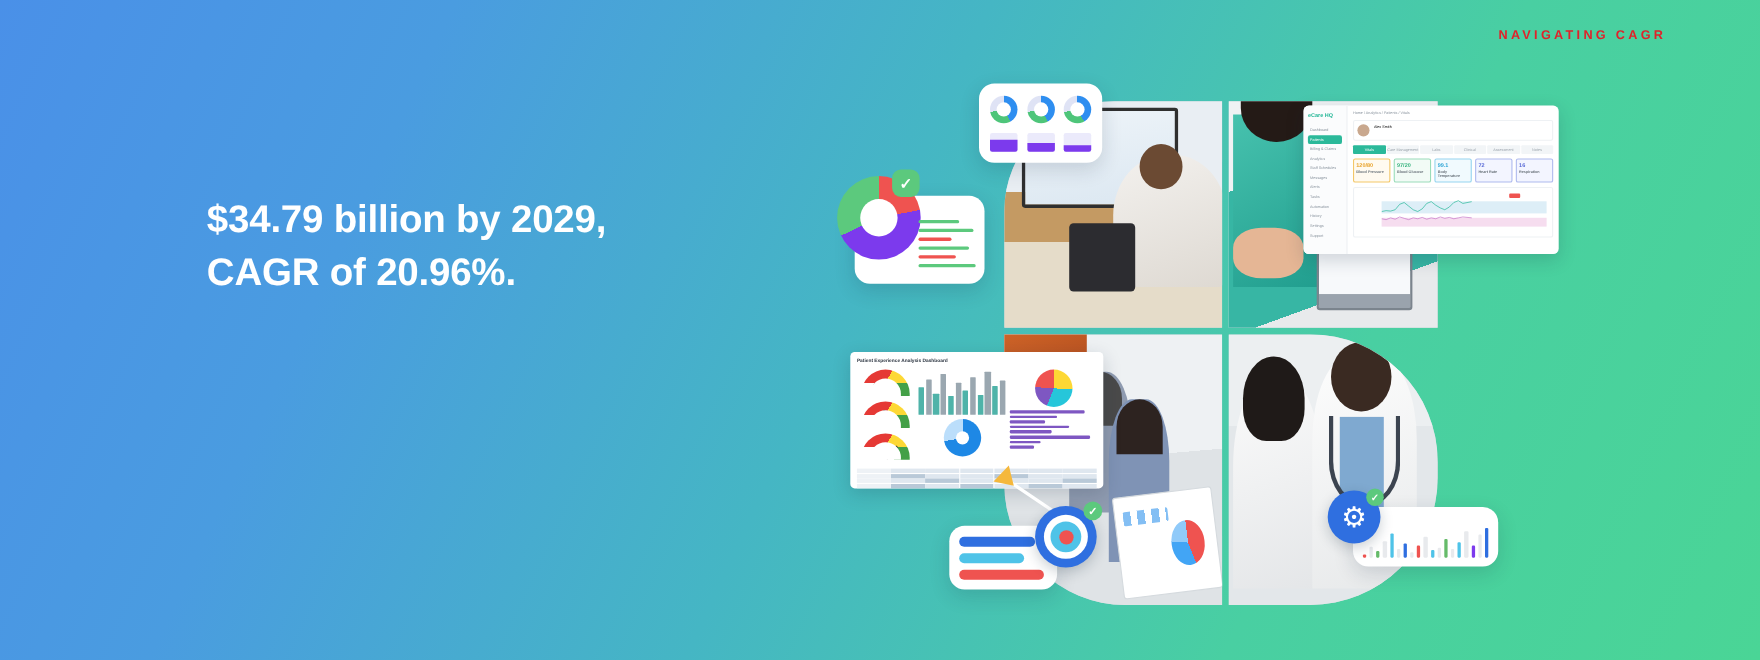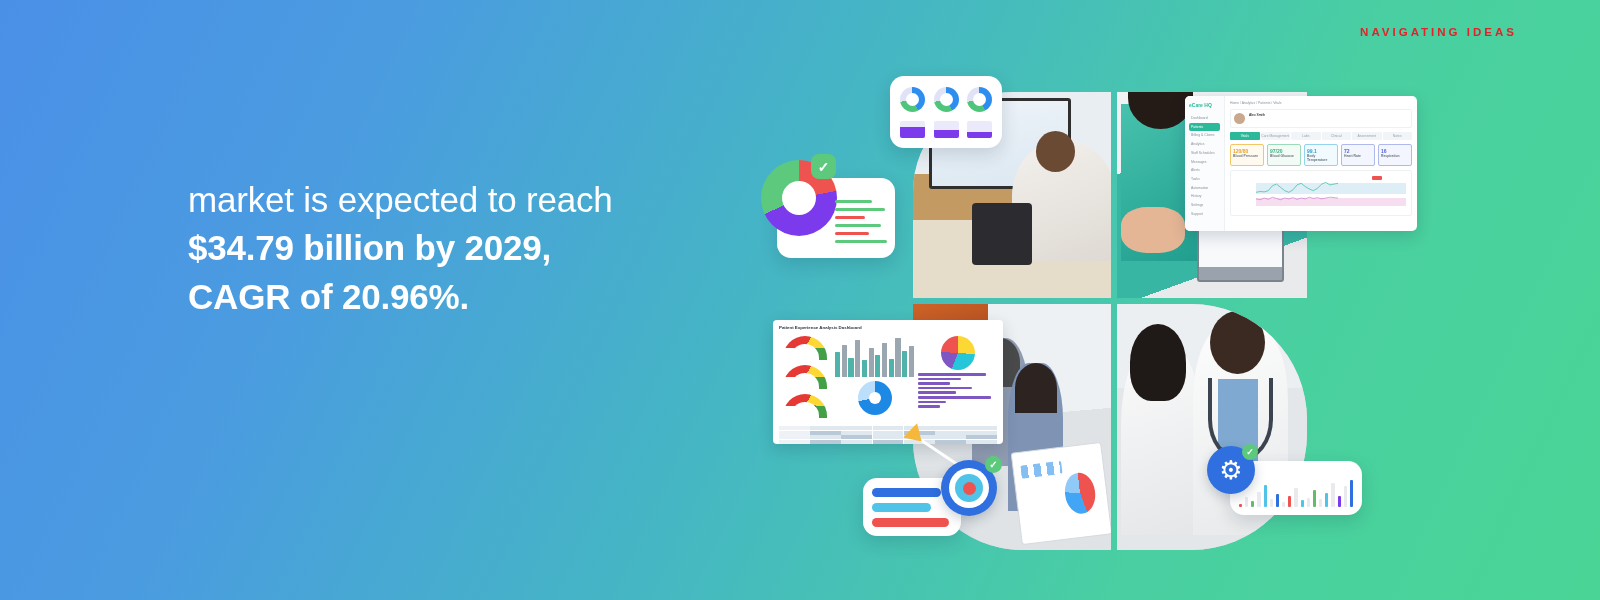--- a/index.html
+++ b/index.html
@@ -245,25 +245,24 @@
   .hbars i { display:block; height:2.6px; background:#7e57c2; border-radius:1px; margin-bottom:2px; }
   .pxtable { margin-top:3px; display:grid; grid-template-columns:repeat(7,1fr); gap:.5px; }
   .pxtable span { background:#dfe7ef; height:4px; }
   .pxtable span:nth-child(7n+1) { background:#eef2f6; }
   .pxtable .hl { background:#b9c9d8; }
 </style>
 </head>
 <body>
 
 <div class="logo">
-  <div class="logo-tag">NAVIGATING IDEAS</div>
+  <div class="logo-tag">NAVIGATING CAGR</div>
 </div>
 
 <div class="headline">
-  <span class="ln">market is expected to reach</span>
   <span class="ln b">$34.79 billion by 2029,</span>
   <span class="ln b">CAGR of 20.96%.</span>
 </div>
 
 <div class="collage">
 
   <div class="quad q-tl">
     <div class="ph ph-doctor1">
       <div class="screen"></div>
       <div class="body"></div>

